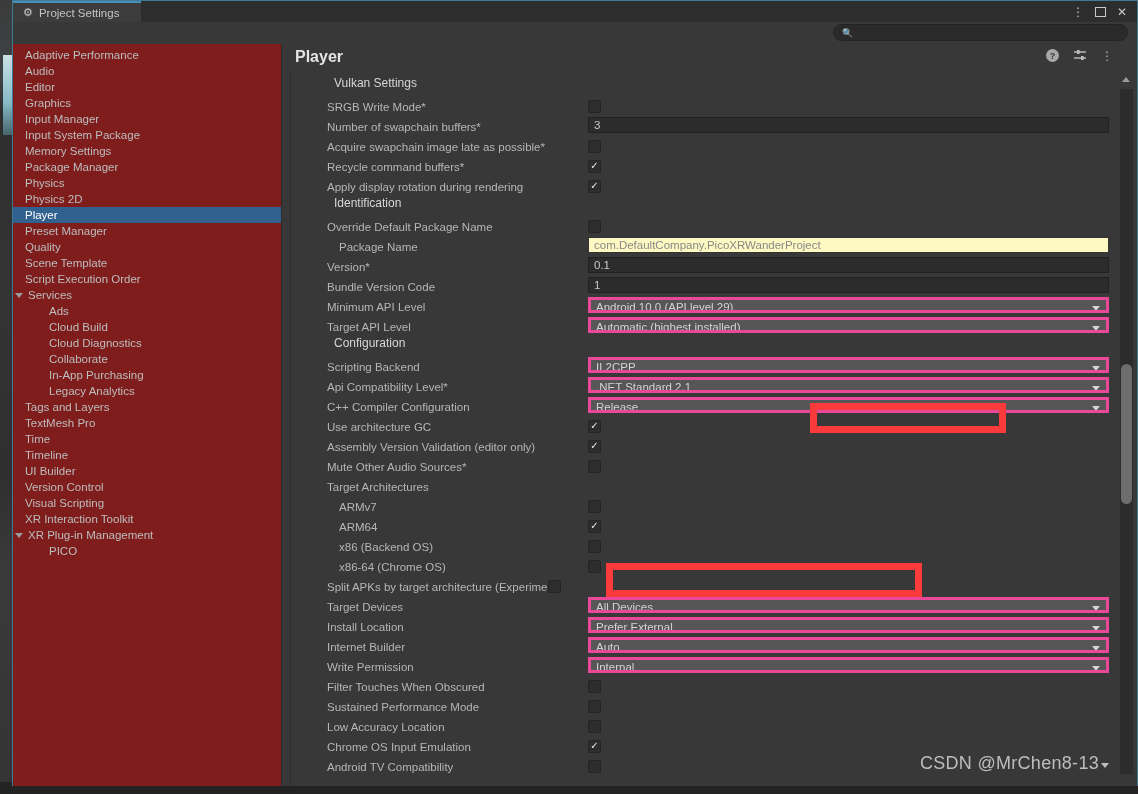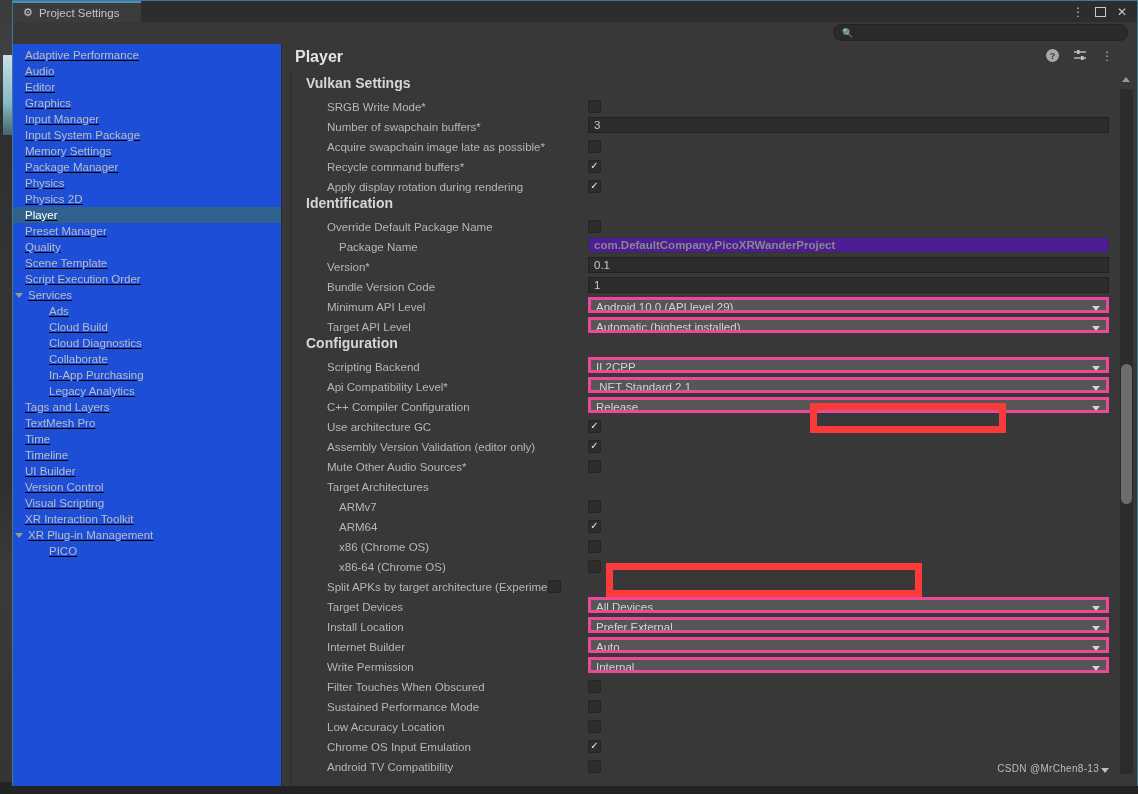--- a/index.html
+++ b/index.html
@@ -72,24 +72,23 @@
     background: transparent; border: none; outline: none;
     color: #c8c8c8; font-size: 11px; font-family: inherit;
     width: 250px; margin-left: 4px;
   }
 
   
   #body { display: flex; height: 742px; }
 
   
   #sidebar {
-    width: 269px; background: #1d4ed8; overflow: hidden;
+    width: 269px; background: #7f1d1d; overflow: hidden;
     border-right: 1px solid #2b2b2b;
     padding-top: 3px;
-    text-decoration: underline;
   }
   .side-item {
     height: 16px; display: flex; align-items: center;
     color: #bdbdbd; font-size: 11.5px; white-space: nowrap;
     padding-left: 12px; cursor: default;
   }
   .side-item.selected { background: #31628f; color: #ffffff; }
   .side-item.child { padding-left: 36px; }
   .side-item .foldout {
     width: 0; height: 0; margin-right: 5px; margin-left: -10px;
@@ -118,22 +117,22 @@
   
   #inspector {
     position: absolute; left: 8px; top: 26px; right: 26px; bottom: 0;
     background: #383838;
     border-left: 1px solid #2d2d2d;
     overflow: hidden;
   }
   #inspector-inner { padding-left: 9px; padding-top: 3px; }
 
   .section-title {
-    color: #d6d6d6; font-size: 14px; font-weight: bold;
-    height: 20px; line-height: 20px; padding-left: 6px;
+    color: #d6d6d6; font-size: 12px; font-weight: normal;
+    height: 20px; line-height: 20px; padding-left: 6px; margin-left: 28px;
   }
   .row {
     height: 20px; display: flex; align-items: flex-end;
     position: relative;
   }
   .row .label {
     color: #b6b6b6; font-size: 11.5px; white-space: nowrap;
     overflow: hidden;
   }
   .lbl-1 { padding-left: 27px; width: 288px; }
@@ -149,21 +148,21 @@
   }
   .cb .tick {
     color: #e8e8e8; font-size: 10px; line-height: 1; margin-top: -1px;
   }
 
   .field {
     height: 16px; background: #2c2c2c; border: 1px solid #212121;
     color: #c9c9c9; font-size: 11.5px; line-height: 14px;
     padding-left: 5px; width: 521px; overflow: hidden; white-space: nowrap;
   }
-  .field.readonly { background: #4c1d95; border-color: #333; color: #888; font-weight: bold; }
+  .field.readonly { background: #fef9c3; border-color: #333; color: #888; }
 
   .dropdown {
     height: 16px; background: #565656; border: 3px solid #ec4899;
     color: #d4d4d4; font-size: 11.5px; line-height: 14px;
     padding-left: 5px; width: 521px; position: relative;
     overflow: hidden; white-space: nowrap;
   }
   .dropdown .arrow {
     position: absolute; right: 6px; top: 6px;
     width: 0; height: 0;
@@ -191,21 +190,21 @@
   #scroll-up-arrow {
     position: absolute; right: 7px; top: 33px;
     width: 0; height: 0;
     border-left: 4px solid transparent; border-right: 4px solid transparent;
     border-bottom: 5px solid #9a9a9a;
   }
 
   
   #watermark {
     position: absolute; right: 28px; bottom: 12px;
-    color: #bdbdbd; font-size: 10px; letter-spacing: .3px;
+    color: #bdbdbd; font-size: 18px; letter-spacing: .3px;
     display: flex; align-items: center; gap: 2px;
   }
   #watermark .caret {
     width: 0; height: 0; margin-top: 4px;
     border-left: 4px solid transparent; border-right: 4px solid transparent;
     border-top: 5px solid #bdbdbd;
   }
 </style>
 </head>
 <body>
@@ -444,21 +443,21 @@
               <span class="label lbl-2">ARMv7</span>
               <span class="cb"></span>
             </div>
             <div class="row">
               <span class="label lbl-2">ARM64</span>
               <span class="cb">
                 <span class="tick">✓</span>
               </span>
             </div>
             <div class="row">
-              <span class="label lbl-2">x86 (Chrome OS)</span>
+              <span class="label lbl-2">x86 (Backend OS)</span>
               <span class="cb"></span>
             </div>
             <div class="row">
               <span class="label lbl-2">x86-64 (Chrome OS)</span>
               <span class="cb"></span>
             </div>
             <div class="row">
               <span class="label lbl-1 lbl-clip">Split APKs by target architecture (Experimental)</span>
               <span class="cb"></span>
             </div>

